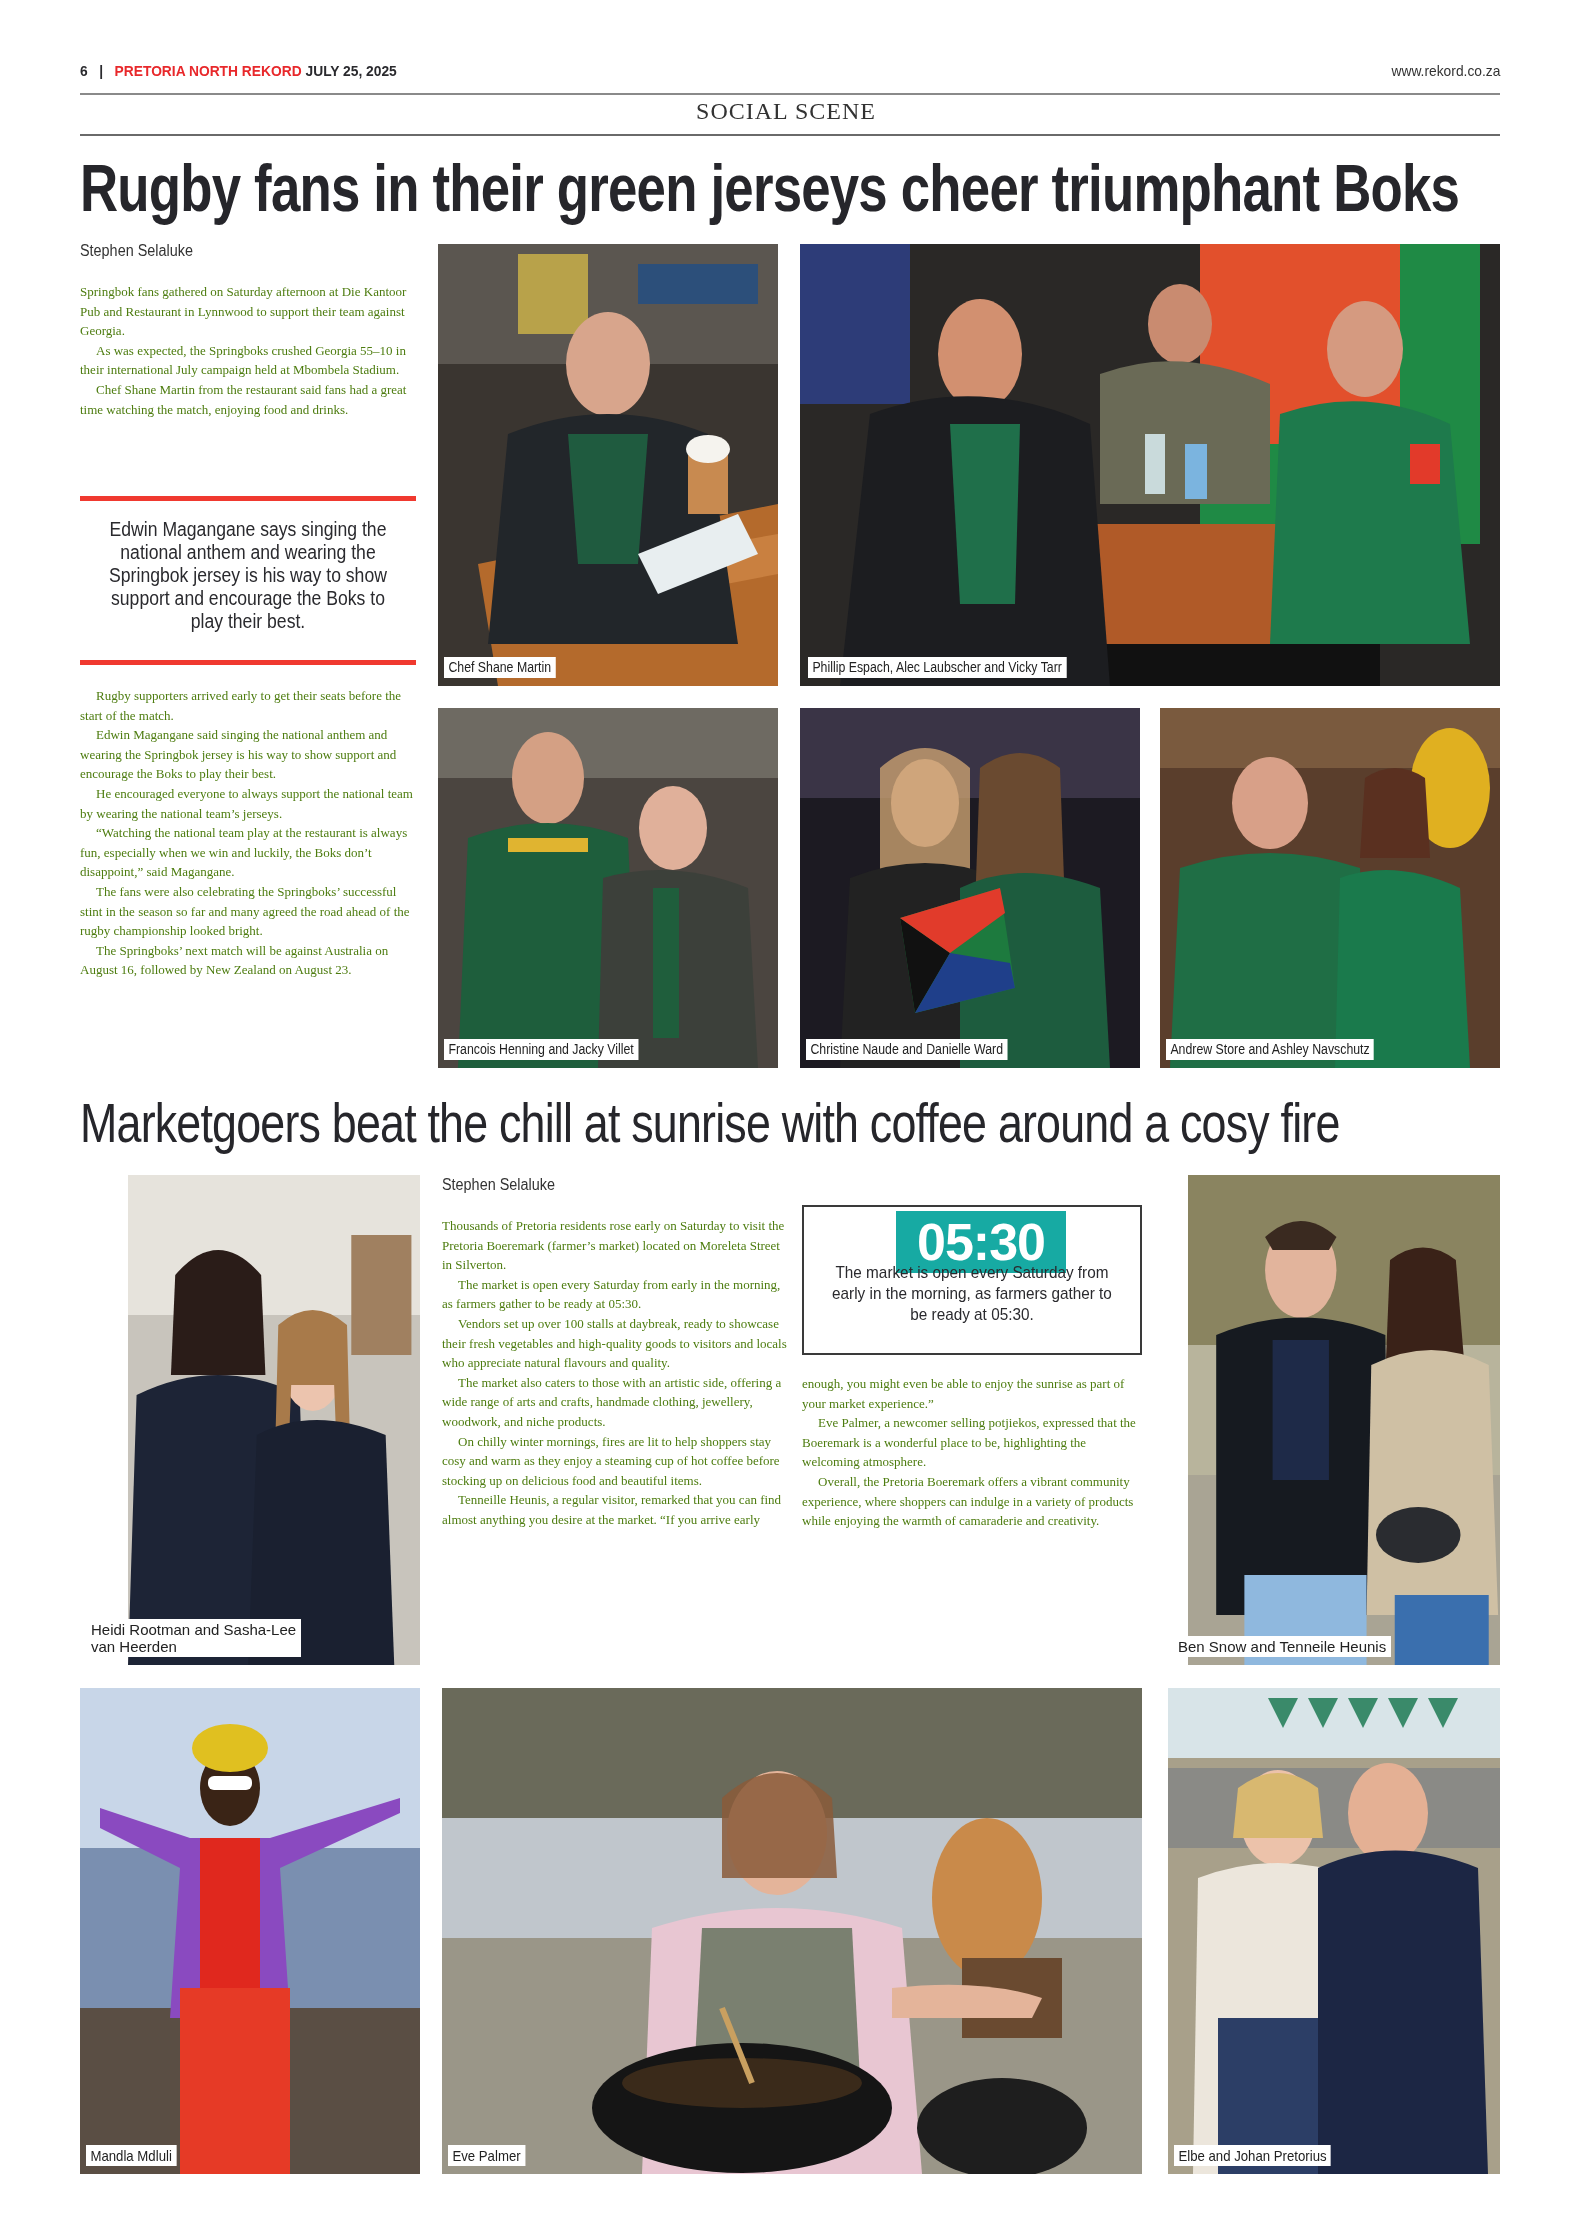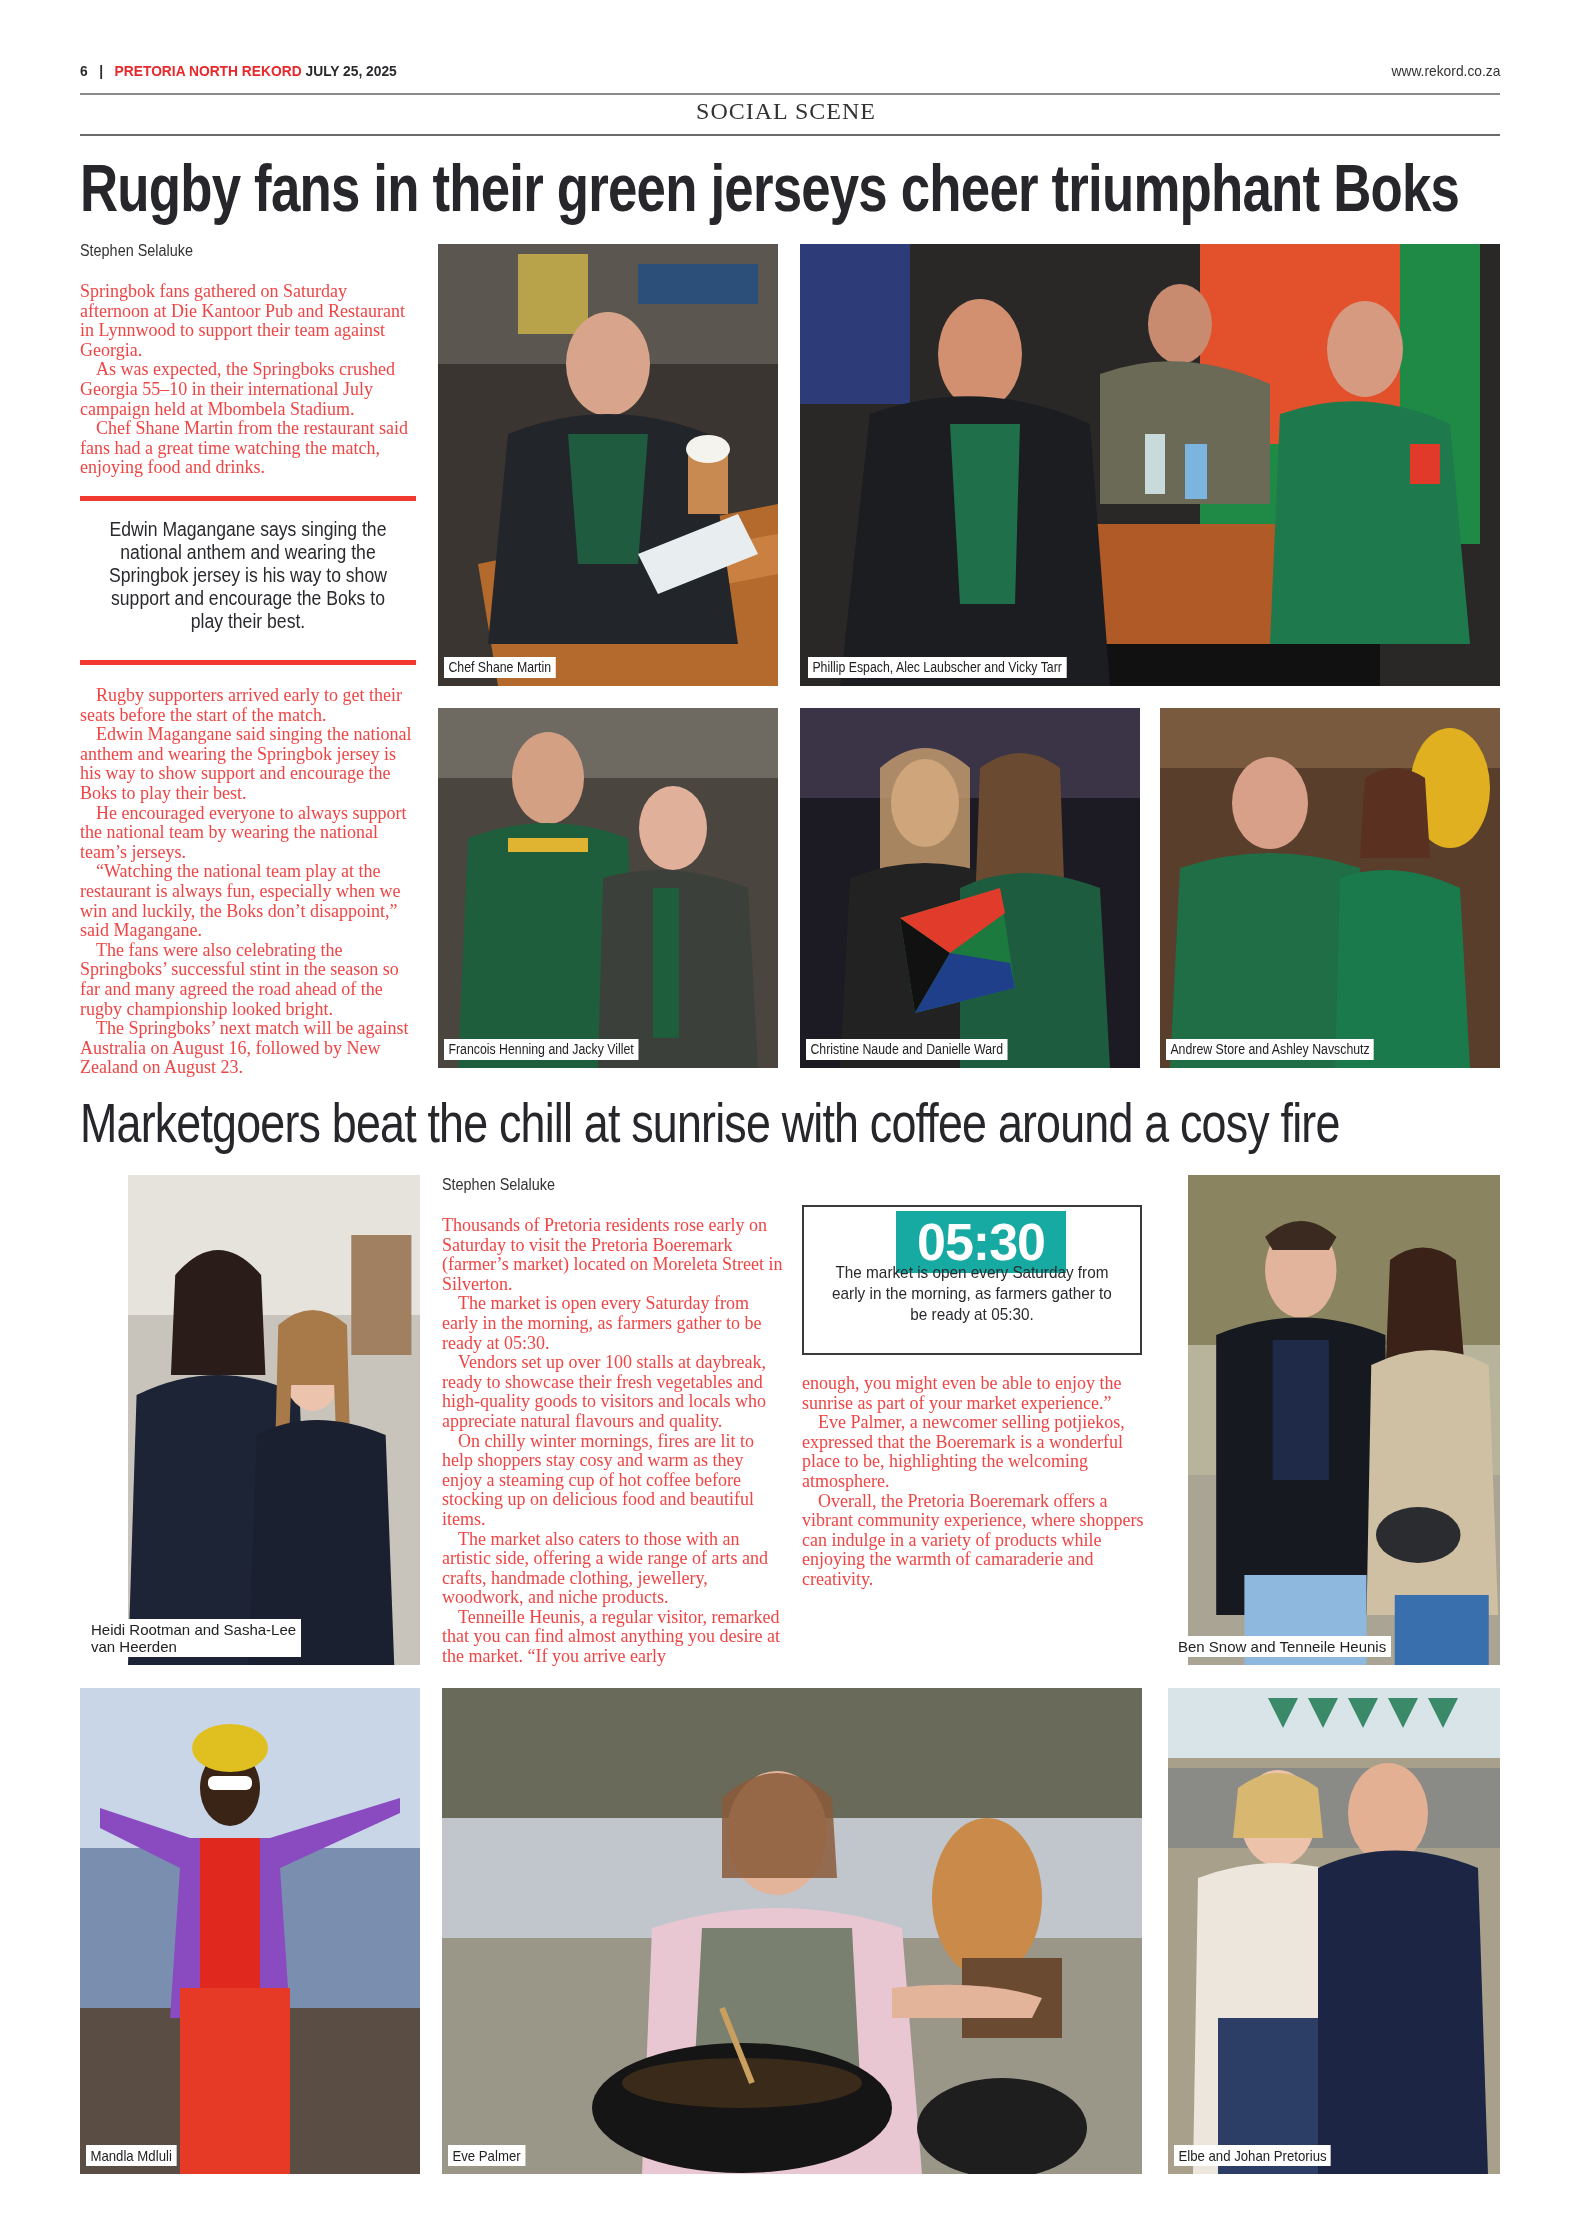--- a/index.html
+++ b/index.html
@@ -15,21 +15,21 @@
   .rule-top { left: 80px; top: 93px; width: 1420px; height: 2px; background: #8a8a8a; }
   .section-label { left: 0; top: 98px; width: 1572px; text-align: center; font-family: "Liberation Serif", serif; font-size: 24px; letter-spacing: 1px; color: #333; }
   .rule-sec { left: 80px; top: 134px; width: 1420px; height: 2px; background: #6a6a6a; }
 
   
   .headline1 { left: 80px; top: 150px; width: 1420px; font-family: "Liberation Sans", sans-serif; font-weight: bold; font-size: 66px; line-height: 76px; color: #26262b; white-space: nowrap; transform: scaleX(0.80); transform-origin: left; letter-spacing: -1px; }
   .headline2 { left: 80px; top: 1090px; width: 1420px; font-family: "Liberation Sans", sans-serif; font-weight: normal; font-size: 56px; line-height: 66px; color: #26262b; white-space: nowrap; transform: scaleX(0.80); transform-origin: left; letter-spacing: -1px; }
 
   .byline { font-family: "Liberation Sans", sans-serif; font-size: 16px; color: #333; transform: scaleX(0.9); transform-origin: left; white-space: nowrap; }
 
-  .body-text { font-family: "Liberation Serif", serif; font-size: 18px; line-height: 19.6px; color: #ef4444; }
+  .body-text { font-family: "Liberation Serif", serif; font-size: 13px; line-height: 19.6px; color: #4d7c0f; }
   .body-text p { text-indent: 16px; }
   .body-text p.first { text-indent: 0; }
 
   
   .pq-rule { height: 5px; background: #f0392f; }
   .pull-quote { font-family: "Liberation Sans", sans-serif; font-size: 20px; line-height: 23px; color: #2a2a2e; text-align: center; transform: scaleX(0.88); transform-origin: center; }
 
   
   .factbox { border: 2px solid #3a3a3a; }
   .fact-badge { background: #17aaa3; color: #ffffff; font-family: "Liberation Sans", sans-serif; font-weight: bold; font-size: 52px; line-height: 62px; text-align: center; letter-spacing: -1px; }
@@ -182,22 +182,22 @@
     <div>Heidi Rootman and Sasha-Lee</div>
     <div>van Heerden</div>
   </div>
 </div>
 
 <div class="abs byline" style="left:442px; top:1176px;">Stephen Selaluke</div>
 <div class="abs body-text" style="left:442px; top:1216px; width:345px;">
   <p class="first">Thousands of Pretoria residents rose early on Saturday to visit the Pretoria Boeremark (farmer’s market) located on Moreleta Street in Silverton.</p>
   <p>The market is open every Saturday from early in the morning, as farmers gather to be ready at 05:30.</p>
   <p>Vendors set up over 100 stalls at daybreak, ready to showcase their fresh vegetables and high-quality goods to visitors and locals who appreciate natural flavours and quality.</p>
+  <p>The market also caters to those with an artistic side, offering a wide range of arts and crafts, handmade clothing, jewellery, woodwork, and niche products.</p>
   <p>On chilly winter mornings, fires are lit to help shoppers stay cosy and warm as they enjoy a steaming cup of hot coffee before stocking up on delicious food and beautiful items.</p>
-  <p>The market also caters to those with an artistic side, offering a wide range of arts and crafts, handmade clothing, jewellery, woodwork, and niche products.</p>
   <p>Tenneille Heunis, a regular visitor, remarked that you can find almost anything you desire at the market. “If you arrive early</p>
 </div>
 
 <div class="abs factbox" style="left:802px; top:1205px; width:340px; height:150px;"></div>
 <div class="abs fact-badge" style="left:896px; top:1180px; width:170px; height:62px;margin-top:31px;">05:30</div>
 <div class="abs fact-text" style="left:812px; top:1262px; width:320px;">The market is open every Saturday from early in the morning, as farmers gather to be ready at 05:30.</div>
 
 <div class="abs body-text" style="left:802px; top:1374px; width:345px;">
   <p class="first">enough, you might even be able to enjoy the sunrise as part of your market experience.”</p>
   <p>Eve Palmer, a newcomer selling potjiekos, expressed that the Boeremark is a wonderful place to be, highlighting the welcoming atmosphere.</p>

